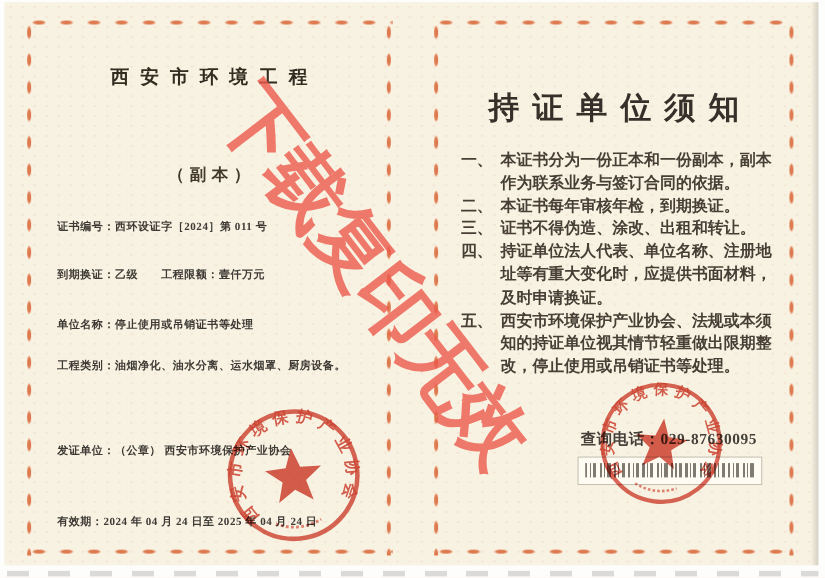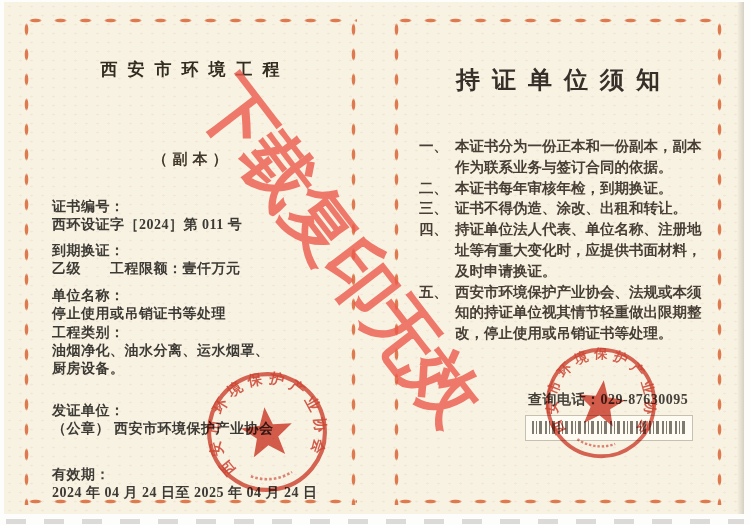--- a/index.html
+++ b/index.html
@@ -34,27 +34,27 @@
     background-size:9px 25px;background-repeat:repeat-y;}
   .ch-left{left:0;} .ch-right{right:0;}
 
   .abs{position:absolute;}
   .ctr{left:0;right:0;text-align:center;}
 
   .t1{top:42px;font-size:17px;font-weight:bold;letter-spacing:10px;padding-left:10px;color:#332c21;}
   .t2{top:84px;font-size:28px;font-weight:bold;letter-spacing:17px;padding-left:17px;color:#2f2a20;}
   .sub{top:134px;font-size:15px;letter-spacing:5px;padding-left:5px;color:#42392c;font-weight:bold;}
 
-  .row{position:absolute;left:30px;right:6px;display:flex;align-items:flex-start;
-    font-size:14px;font-weight:bold;color:#3d3a35;letter-spacing:.5px;line-height:18px;flex-direction:column;}
+  .row{position:absolute;left:30px;right:6px;display:flex;align-items:center;
+    font-size:10px;font-weight:bold;color:#3d3a35;letter-spacing:.5px;line-height:18px;}
   .row .lab{white-space:nowrap;}
   .r0{top:182px;} .r1{top:226px;} .r2{top:271px;} .r3{top:308px;} .r4{top:386px;} .r5{top:450px;}
   .r3 .val{max-width:220px;}
 
-  .rt{top:48px;font-size:24px;font-weight:bold;letter-spacing:12px;padding-left:12px;color:#37302a;}
+  .rt{top:63px;font-size:28px;font-weight:bold;letter-spacing:12px;padding-left:12px;color:#37302a;}
   .notices{position:absolute;top:120px;left:27px;width:290px;
     font-size:14.5px;line-height:20.8px;font-weight:bold;color:#473f35;}
   .notice{display:flex;}
   .notice .num{flex:0 0 36px;}
   .notice .txt{width:248px;}
   .phone{position:absolute;left:136px;top:375px;font-size:14px;font-weight:bold;
     letter-spacing:.5px;color:#45413a;}
   .addr{position:absolute;left:133px;top:399px;width:168px;height:26px;
     background:#fdfbf2;border:1px solid #c7c0b1;box-sizing:border-box;}
   .addr .scribble{height:13px;margin:5px 6px 0 6px;opacity:.8;filter:blur(.5px);

